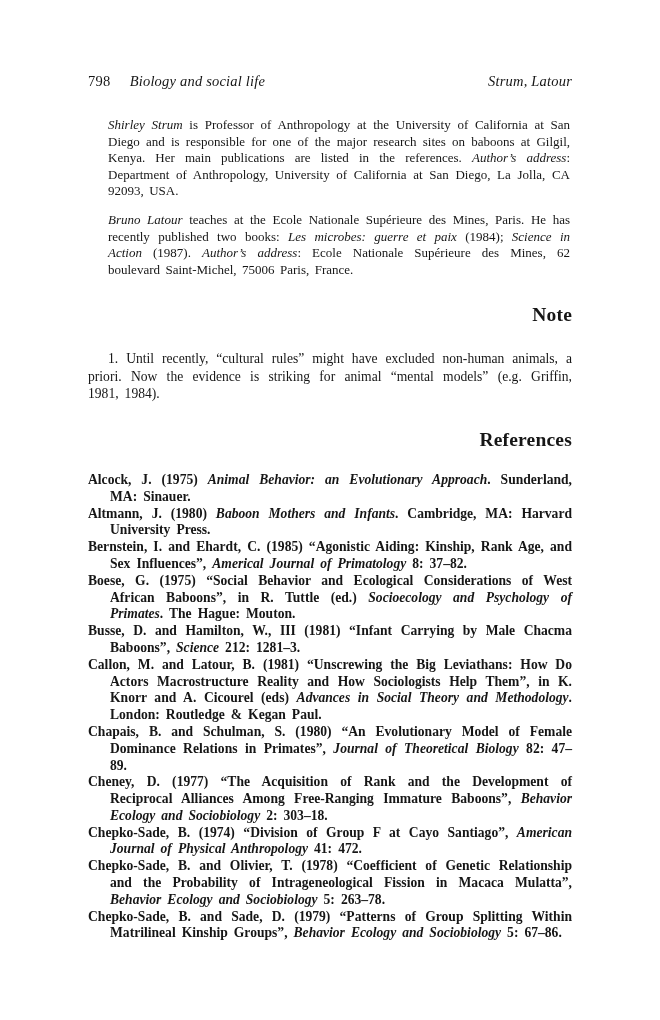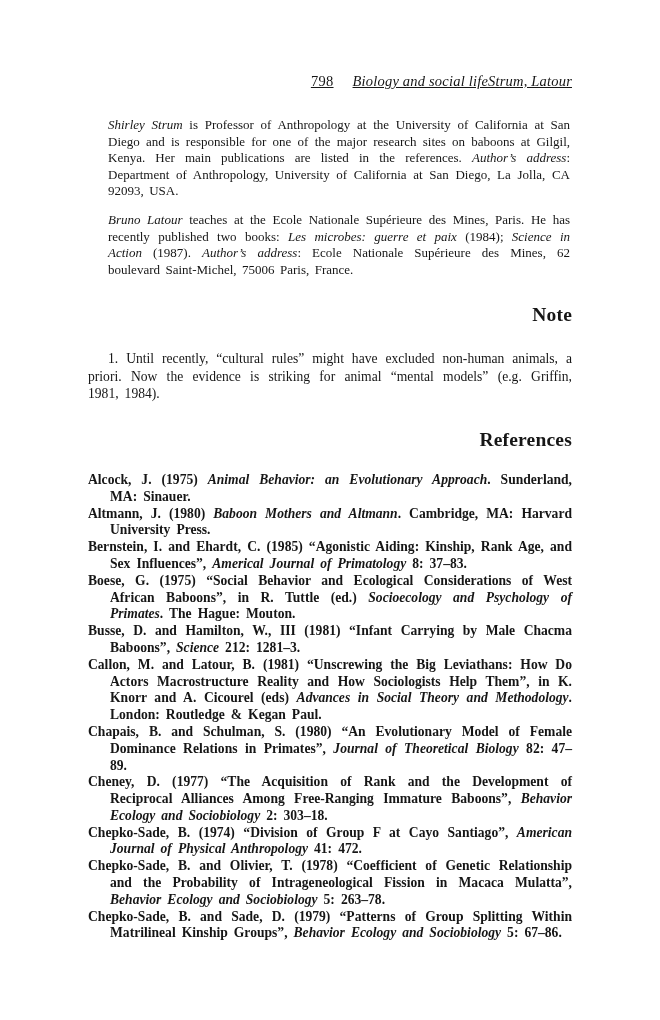--- a/index.html
+++ b/index.html
@@ -10,22 +10,22 @@
     margin:0 auto;
     overflow:hidden;
     font-family:"Liberation Serif","DejaVu Serif",serif;
     color:#161616;
     box-sizing:border-box;
     padding:0 88px;
   }
   .it{font-style:italic;}
   
   .running-header{
-    display:flex;justify-content:flex-end;align-items:baseline;
-    margin-top:73px;font-size:14.5px;line-height:17px;text-decoration:underline;
+    display:flex;justify-content:space-between;align-items:baseline;
+    margin-top:73px;font-size:14.5px;line-height:17px;
   }
   .rh-left{display:flex;align-items:baseline;}
   .page-number{font-style:normal;margin-right:19px;letter-spacing:.3px;}
   .running-title,.running-authors{font-style:italic;letter-spacing:.2px;}
   
   .bios{margin-left:20px;width:462px;}
   .bio{
     margin:0;text-align:justify;
     font-size:13px;line-height:16.6px;
     word-spacing:2.2px;
@@ -82,22 +82,22 @@
   </div>
 
   <h2 class="section-heading note-heading">Note</h2>
 
   <p class="note-text"><span>1. Until recently, “cultural rules” might have excluded non-human animals, a priori. Now the evidence is striking for animal “mental models” (e.g. Griffin, 1981, 1984).</span></p>
 
   <h2 class="section-heading references-heading">References</h2>
 
   <div class="ref-list" id="refList">
       <p class="ref"><span>Alcock, J. (1975) </span><span class="it">Animal Behavior: an Evolutionary Approach</span><span>. Sunderland, MA: Sinauer.</span></p>
-      <p class="ref"><span>Altmann, J. (1980) </span><span class="it">Baboon Mothers and Altmann</span><span>. Cambridge, MA: Harvard University Press.</span></p>
-      <p class="ref"><span>Bernstein, I. and Ehardt, C. (1985) “Agonistic Aiding: Kinship, Rank Age, and Sex Influences”, </span><span class="it">Americal Journal of Primatology</span><span> 8: 37–83.</span></p>
+      <p class="ref"><span>Altmann, J. (1980) </span><span class="it">Baboon Mothers and Infants</span><span>. Cambridge, MA: Harvard University Press.</span></p>
+      <p class="ref"><span>Bernstein, I. and Ehardt, C. (1985) “Agonistic Aiding: Kinship, Rank Age, and Sex Influences”, </span><span class="it">Americal Journal of Primatology</span><span> 8: 37–82.</span></p>
       <p class="ref"><span>Boese, G. (1975) “Social Behavior and Ecological Considerations of West African Baboons”, in R. Tuttle (ed.) </span><span class="it">Socioecology and Psychology of Primates</span><span>. The Hague: Mouton.</span></p>
       <p class="ref"><span>Busse, D. and Hamilton, W., III (1981) “Infant Carrying by Male Chacma Baboons”, </span><span class="it">Science</span><span> 212: 1281–3.</span></p>
       <p class="ref"><span>Callon, M. and Latour, B. (1981) “Unscrewing the Big Leviathans: How Do Actors Macrostructure Reality and How Sociologists Help Them”, in K. Knorr and A. Cicourel (eds) </span><span class="it">Advances in Social Theory and Methodology</span><span>. London: Routledge &amp; Kegan Paul.</span></p>
       <p class="ref"><span>Chapais, B. and Schulman, S. (1980) “An Evolutionary Model of Female Dominance Relations in Primates”, </span><span class="it">Journal of Theoretical Biology</span><span> 82: 47–89.</span></p>
       <p class="ref"><span>Cheney, D. (1977) “The Acquisition of Rank and the Development of Reciprocal Alliances Among Free-Ranging Immature Baboons”, </span><span class="it">Behavior Ecology and Sociobiology</span><span> 2: 303–18.</span></p>
       <p class="ref"><span>Chepko-Sade, B. (1974) “Division of Group F at Cayo Santiago”, </span><span class="it">American Journal of Physical Anthropology</span><span> 41: 472.</span></p>
       <p class="ref"><span>Chepko-Sade, B. and Olivier, T. (1978) “Coefficient of Genetic Relationship and the Probability of Intrageneological Fission in Macaca Mulatta”, </span><span class="it">Behavior Ecology</span><span> </span><span class="it">and Sociobiology</span><span> 5: 263–78.</span></p>
       <p class="ref"><span>Chepko-Sade, B. and Sade, D. (1979) “Patterns of Group Splitting Within Matrilineal Kinship Groups”, </span><span class="it">Behavior Ecology and Sociobiology</span><span> 5: 67–86.</span></p>
     </div>
 

